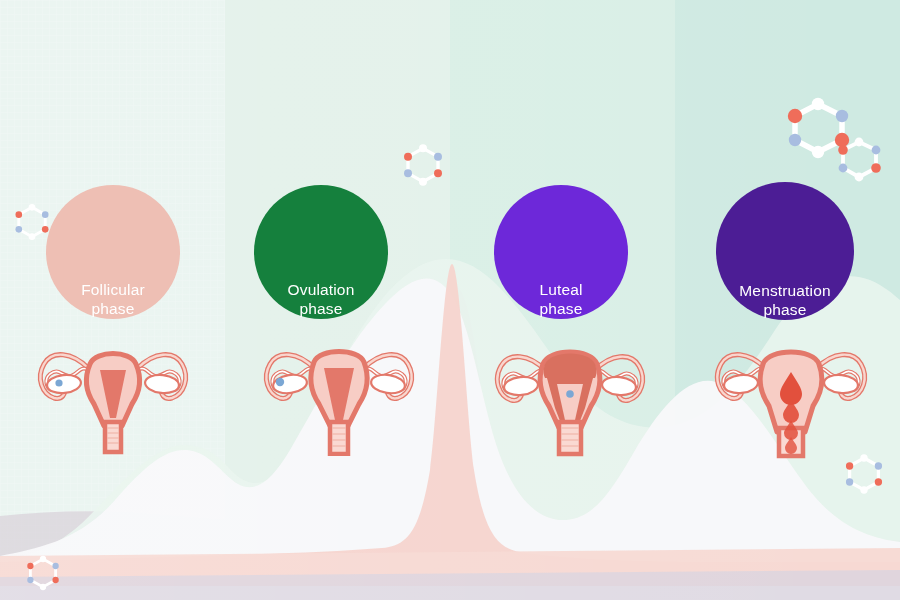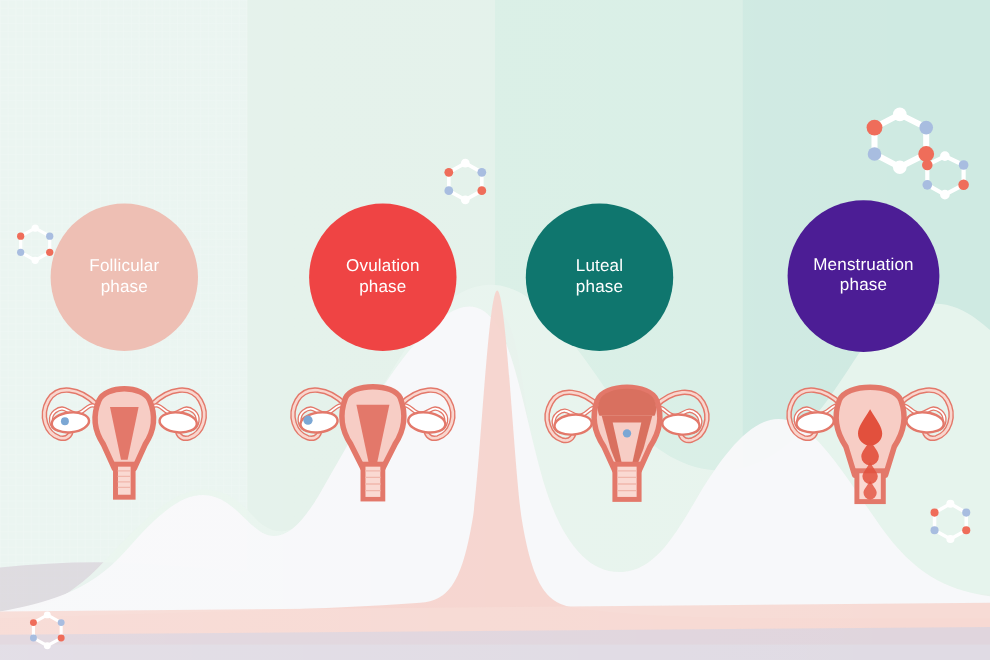--- a/index.html
+++ b/index.html
@@ -5,21 +5,21 @@
   html,body{margin:0;padding:0;}
   body{
     width:900px;height:600px;overflow:hidden;
     font-family:"Liberation Sans","DejaVu Sans",sans-serif;
     background:#e4f2ed;
   }
   #stage{position:relative;width:900px;height:600px;overflow:hidden;}
   #stage > svg.layer{position:absolute;left:0;top:0;width:900px;height:600px;}
   .phase-circle{
     position:absolute;border-radius:50%;
-    display:flex;align-items:center;justify-content:center;
+    display:flex;align-items:flex-end;justify-content:center;
     text-align:center;color:#ffffff;line-height:1.22;
     font-size:15.5px;font-weight:400;letter-spacing:.15px;
     z-index:30;
   }
   .phase-circle span{display:block;pointer-events:none;}
   .uterus{position:absolute;z-index:25;}
   .molecule{position:absolute;z-index:28;}
 </style>
 </head>
 <body>
@@ -90,28 +90,28 @@
     <rect x="0" y="0" width="900" height="600" fill="url(#panelsheen)"></rect>
   </svg>
 
   <div class="phase-circle" style="left:46px;top:185px;width:134px;height:134px;background:#eebfb4;">
     <div>
       <span>Follicular</span>
       <span>phase</span>
     </div>
   </div>
 
-  <div class="phase-circle" style="left:281px;top:185px;width:134px;height:134px;background:#ef4444;">
+  <div class="phase-circle" style="left:254px;top:185px;width:134px;height:134px;background:#15803d;">
     <div>
       <span>Ovulation</span>
       <span>phase</span>
     </div>
   </div>
 
-  <div class="phase-circle" style="left:478px;top:185px;width:134px;height:134px;background:#0f766e;">
+  <div class="phase-circle" style="left:494px;top:185px;width:134px;height:134px;background:#6d28d9;">
     <div>
       <span>Luteal</span>
       <span>phase</span>
     </div>
   </div>
 
   <div class="phase-circle" style="left:716px;top:182px;width:138px;height:138px;background:#4c1d95;">
     <div>
       <span>Menstruation</span>
       <span>phase</span>

